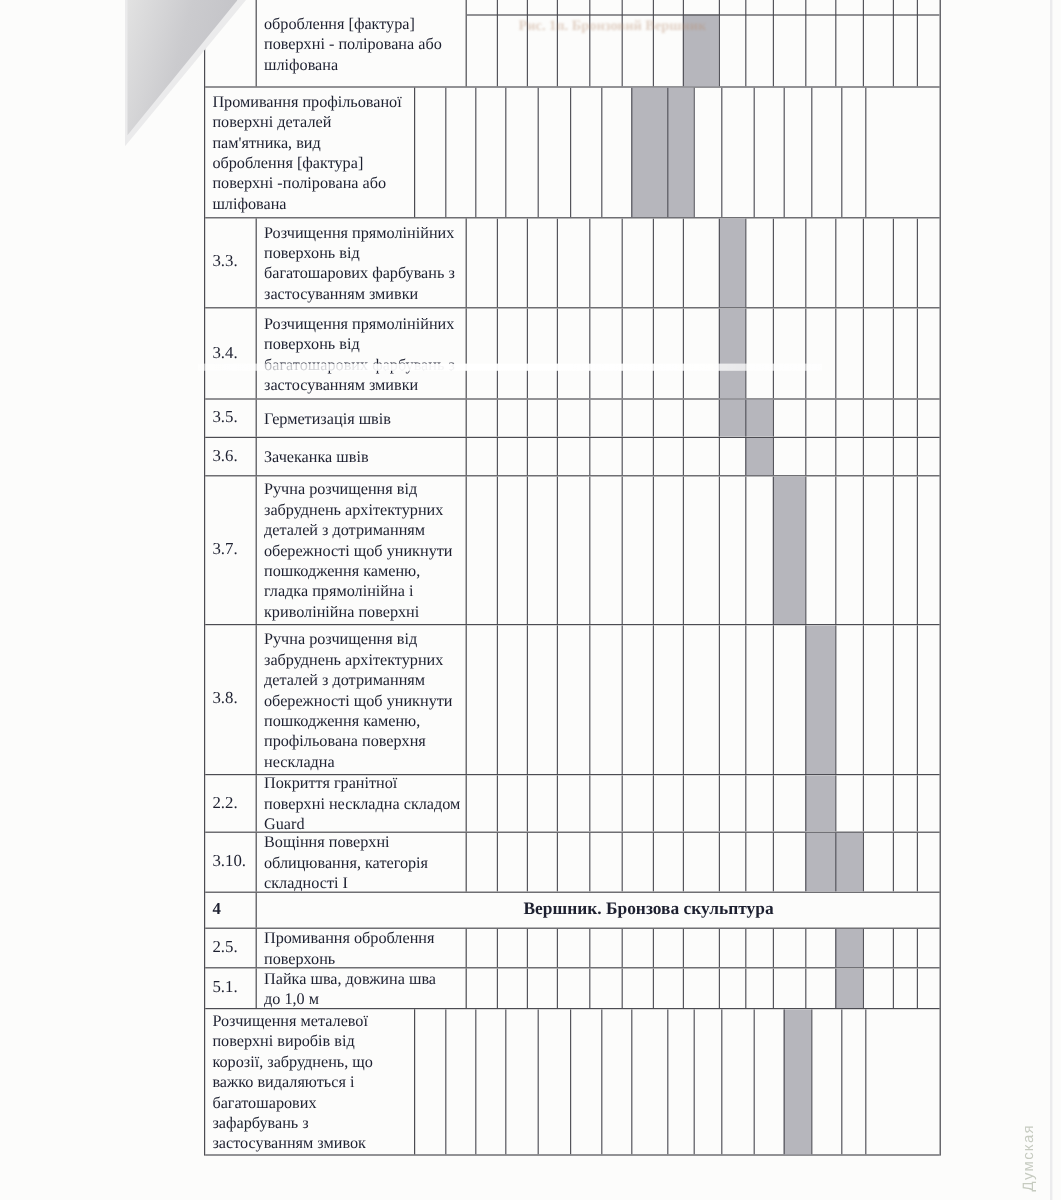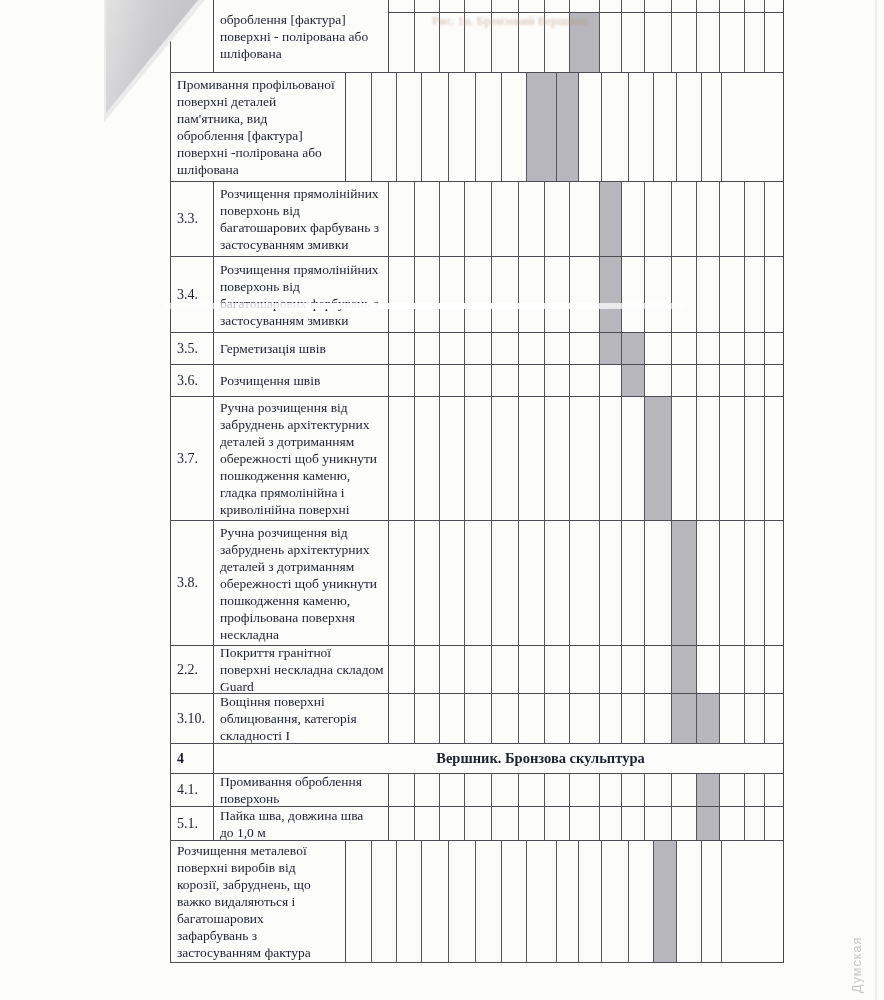--- a/index.html
+++ b/index.html
@@ -223,21 +223,21 @@
           <div class="vline" style="left: 255px;"></div>
           <div class="vline" style="left: 282px;"></div>
           <div class="vline" style="left: 307px;"></div>
           <div class="vline" style="left: 330px;"></div>
           <div class="vline" style="left: 355px;"></div>
           <div class="vline" style="left: 375px;"></div>
         </div>
       </div>
       <div class="row" style="height: 32px;">
         <div class="cell-num">3.6.</div>
-        <div class="cell-desc">Розчищення швів</div>
+        <div class="cell-desc">Зачеканка швів</div>
         <div class="cell-grid">
           <div class="gantt-bar" style="left: 232px; width: 23px; background: rgb(182, 182, 188);"></div>
           <div class="vline" style="left: 25px;"></div>
           <div class="vline" style="left: 50px;"></div>
           <div class="vline" style="left: 75px;"></div>
           <div class="vline" style="left: 102px;"></div>
           <div class="vline" style="left: 129px;"></div>
           <div class="vline" style="left: 155px;"></div>
           <div class="vline" style="left: 180px;"></div>
           <div class="vline" style="left: 210px;"></div>
@@ -353,21 +353,21 @@
           <div class="vline" style="left: 330px;"></div>
           <div class="vline" style="left: 355px;"></div>
           <div class="vline" style="left: 375px;"></div>
         </div>
       </div>
       <div class="row" style="height: 30px;">
         <div class="cell-num section-num">4</div>
         <div class="section-cell">Вершник. Бронзова скульптура</div>
       </div>
       <div class="row" style="height: 33px;">
-        <div class="cell-num">4.1.</div>
+        <div class="cell-num">2.5.</div>
         <div class="cell-desc">Промивання оброблення
 поверхонь</div>
         <div class="cell-grid">
           <div class="gantt-bar" style="left: 307px; width: 23px; background: rgb(182, 182, 188);"></div>
           <div class="vline" style="left: 25px;"></div>
           <div class="vline" style="left: 50px;"></div>
           <div class="vline" style="left: 75px;"></div>
           <div class="vline" style="left: 102px;"></div>
           <div class="vline" style="left: 129px;"></div>
           <div class="vline" style="left: 155px;"></div>
@@ -405,21 +405,21 @@
           <div class="vline" style="left: 375px;"></div>
         </div>
       </div>
       <div class="row" style="height: 122px;">
         <div class="cell-desc">Розчищення металевої
 поверхні виробів від
 корозії, забруднень, що
 важко видаляються і
 багатошарових
 зафарбувань з
-застосуванням фактура</div>
+застосуванням змивок</div>
         <div class="cell-grid">
           <div class="gantt-bar" style="left: 307px; width: 23px; background: rgb(182, 182, 188);"></div>
           <div class="vline" style="left: 25px;"></div>
           <div class="vline" style="left: 50px;"></div>
           <div class="vline" style="left: 75px;"></div>
           <div class="vline" style="left: 102px;"></div>
           <div class="vline" style="left: 129px;"></div>
           <div class="vline" style="left: 155px;"></div>
           <div class="vline" style="left: 180px;"></div>
           <div class="vline" style="left: 210px;"></div>

